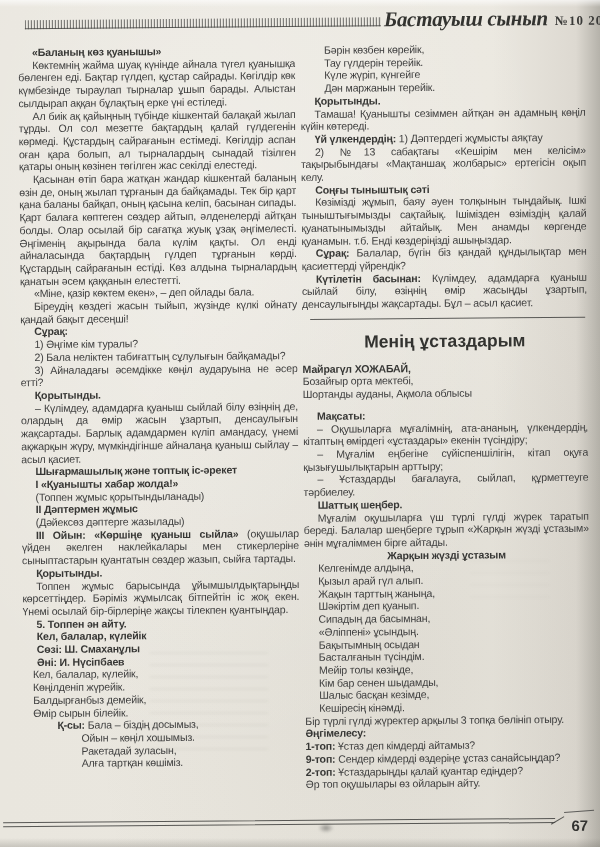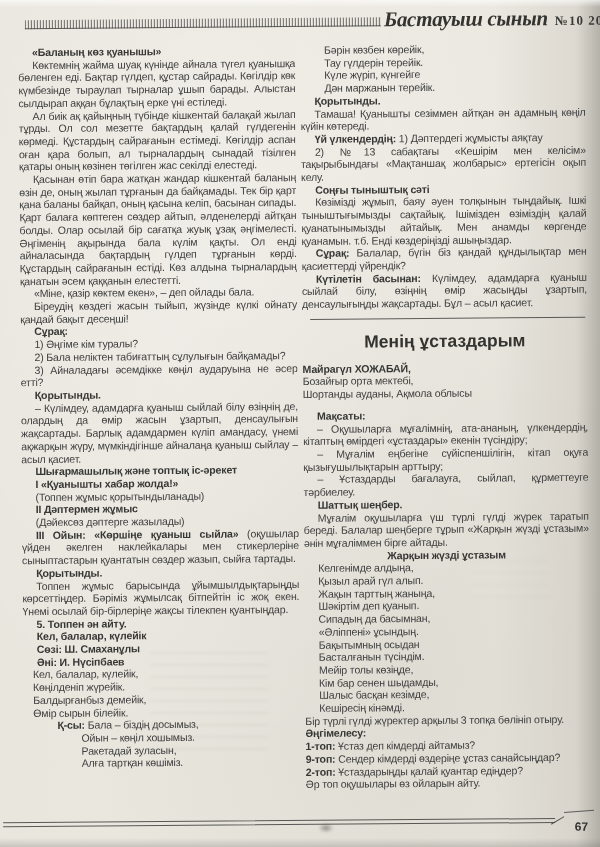--- a/index.html
+++ b/index.html
@@ -46,21 +46,21 @@
   .col .lead { font-weight:bold; color:#373735; }
   .col p.article-title { font-size:17.5px; line-height:20px; font-weight:bold; text-align:center; text-indent:0; margin:12px 0 11px 0; color:#333330; letter-spacing:0; }
   .col p.song-title { font-weight:bold; text-align:center; text-indent:0; color:#373735; }
   .col .rule { height:1px; background:rgba(74,74,72,.9); margin:8px 2px 6px 8px; }
 
   
   .footer-rule { position:absolute; left:0; right:48px; bottom:22px; height:3px;
     border-top:1px solid rgba(72,72,70,.9); border-bottom:1px solid rgba(72,72,70,.9); }
   .pn-slash   { position:absolute; right:38px; bottom:24px; width:15px; height:1px; background:rgba(72,72,70,.9); transform:rotate(-30deg); }
   .pn-overline{ position:absolute; right:9px;  bottom:33px; width:30px; height:1px; background:rgba(72,72,70,.85); transform:rotate(-4deg); }
-  .page-number{ position:absolute; right:15px; bottom:11px; font-size:12px; font-weight:bold; color:#323230; }
+  .page-number{ position:absolute; right:15px; bottom:11px; font-size:15px; font-weight:bold; color:#323230; }
 
   
   .ghost { position:absolute; pointer-events:none;
     background:repeating-linear-gradient(180deg, rgba(110,108,100,.20) 0 2px, transparent 2px 12px);
     filter:blur(1.6px); opacity:.35; }
   .ghost-a { left:150px; top:652px; width:118px; height:100px; }
   .ghost-b { left:470px; top:560px; width:80px; height:46px; opacity:.16; }
   .smudge  { position:absolute; left:318px; bottom:14px; width:16px; height:10px;
     background:radial-gradient(ellipse, rgba(70,70,68,.5), transparent 70%); filter:blur(1px); }
   .edge-top { position:absolute; left:0; top:0; width:100%; height:7px;

